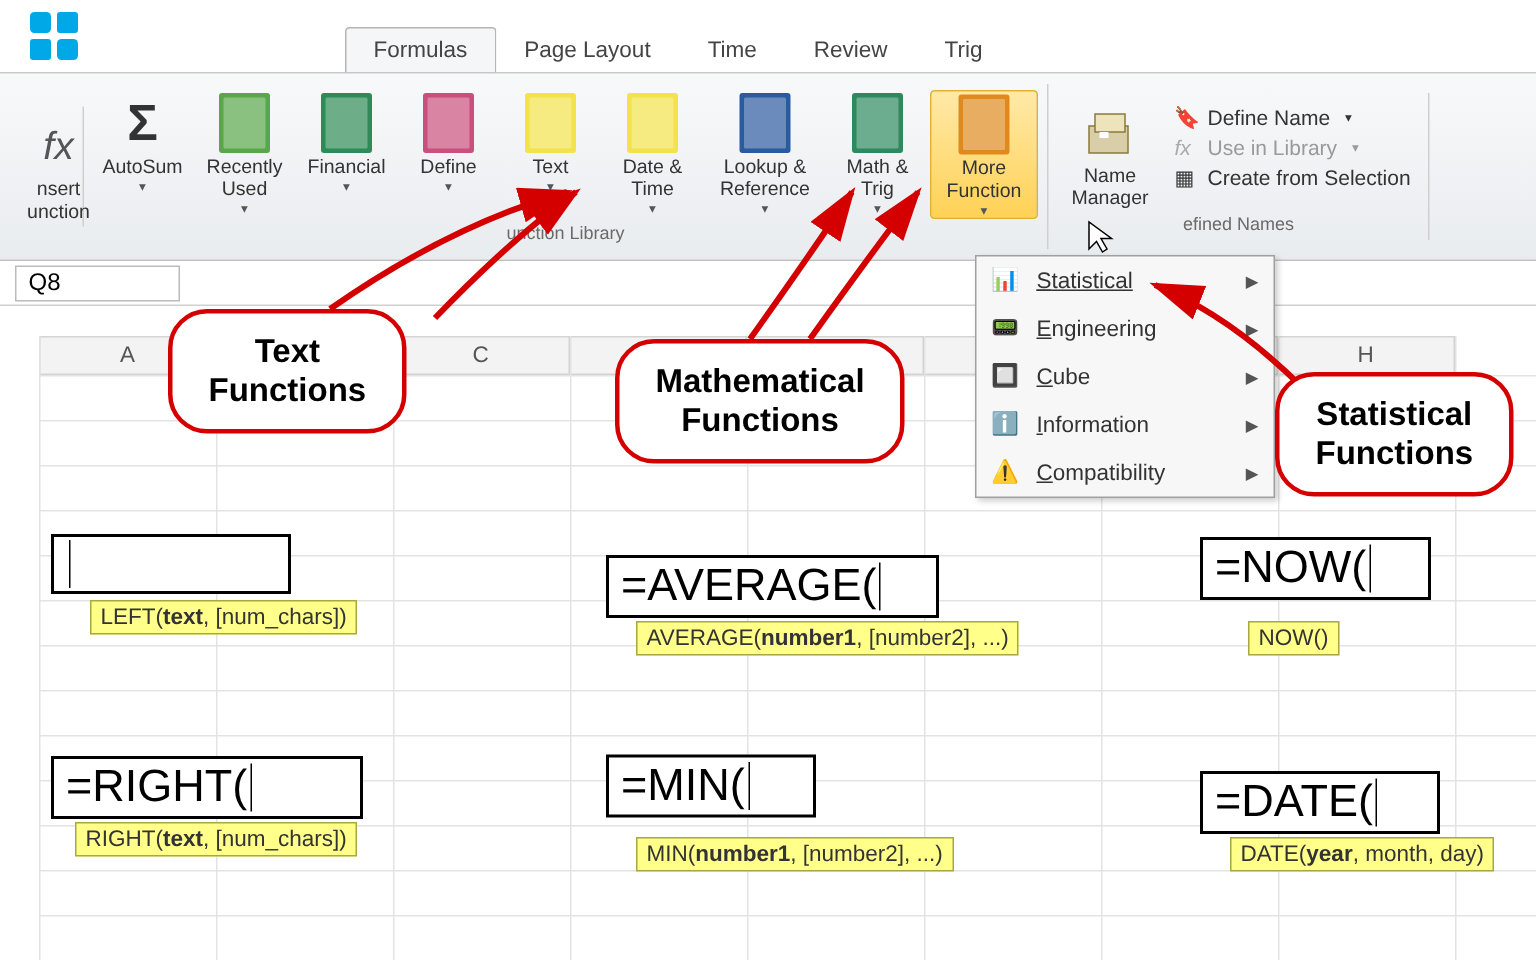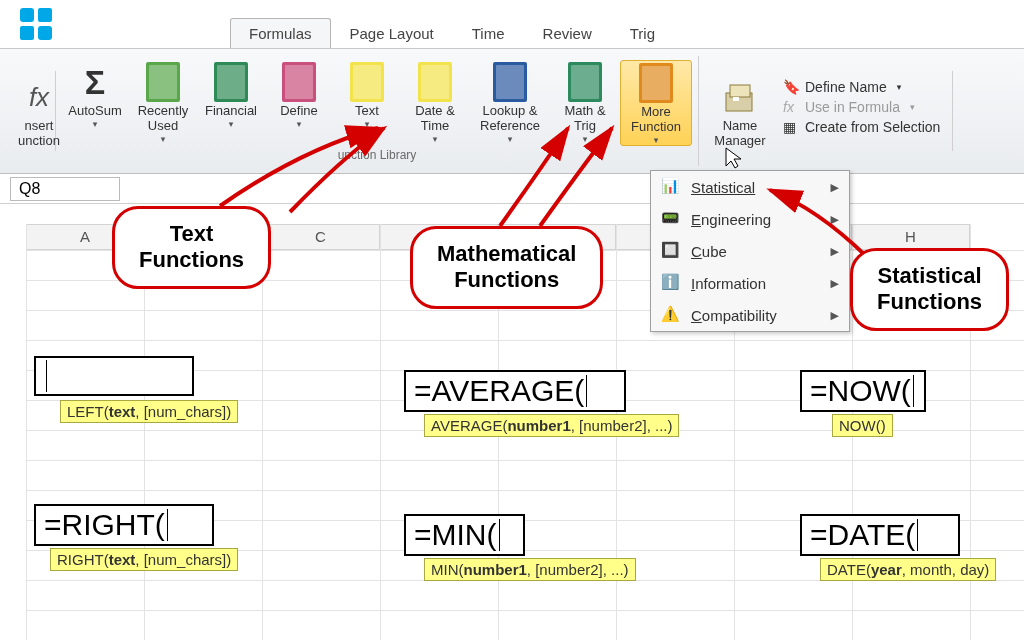--- a/index.html
+++ b/index.html
@@ -176,29 +176,30 @@
         <div class="lbl" style="white-space:pre-line">Name<br>Manager</div>
       </div>
       <div class="small-list">
         <div class="small-item">
           <span class="mini-icon">🔖</span>
           <span>Define Name</span>
           <span style="font-size:9px;margin-left:4px">▾</span>
         </div>
         <div class="small-item" style="color:#9a9a9a">
           <span class="mini-icon" style="font-style:italic;color:#aaa">fx</span>
-          <span>Use in Formula</span>
+          <span>Use in Library</span>
           <span style="font-size:9px;margin-left:4px">▾</span>
         </div>
         <div class="small-item">
           <span class="mini-icon">▦</span>
           <span>Create from Selection</span>
         </div>
       </div>
     </div>
+    <div class="group-caption">efined Names</div>
   </div>
 </div>
 
 <div class="namebox-row">
   <input class="namebox" value="Q8" style="">
 </div>
 
 <div class="menu">
   <div class="menu-item">
     <span class="mi-icon">📊</span>
@@ -262,39 +263,39 @@
       <div class="gridline-h" style="top:330px"></div>
       <div class="gridline-h" style="top:360px"></div>
   </div>
 </div>
 
 <div class="fcell" style="top:356px;left:34px;width:160px">
     <span class="cursor"></span>
   </div>
 <div class="tooltip" style="top:400px;left:60px">LEFT(<b>text</b>, [num_chars])</div>
 
-<div class="fcell" style="top:504px;left:34px;width:180px">
+<div class="fcell" style="top:504px;left:34px;width:208px">
     <span>=RIGHT(</span>
     <span class="cursor"></span>
   </div>
 <div class="tooltip" style="top:548px;left:50px">RIGHT(<b>text</b>, [num_chars])</div>
 
 <div class="fcell" style="top:370px;left:404px;width:222px">
     <span>=AVERAGE(</span>
     <span class="cursor"></span>
   </div>
 <div class="tooltip" style="top:414px;left:424px">AVERAGE(<b>number1</b>, [number2], ...)</div>
 
-<div class="fcell" style="top:514px;left:404px;width:121px">
+<div class="fcell" style="top:503px;left:404px;width:140px">
     <span>=MIN(</span>
     <span class="cursor"></span>
   </div>
 <div class="tooltip" style="top:558px;left:424px">MIN(<b>number1</b>, [number2], ...)</div>
 
-<div class="fcell" style="top:370px;left:800px;width:126px">
+<div class="fcell" style="top:358px;left:800px;width:154px">
     <span>=NOW(</span>
     <span class="cursor"></span>
   </div>
 <div class="tooltip" style="top:414px;left:832px">NOW()</div>
 
 <div class="fcell" style="top:514px;left:800px;width:160px">
     <span>=DATE(</span>
     <span class="cursor"></span>
   </div>
 <div class="tooltip" style="top:558px;left:820px">DATE(<b>year</b>, month, day)</div>

